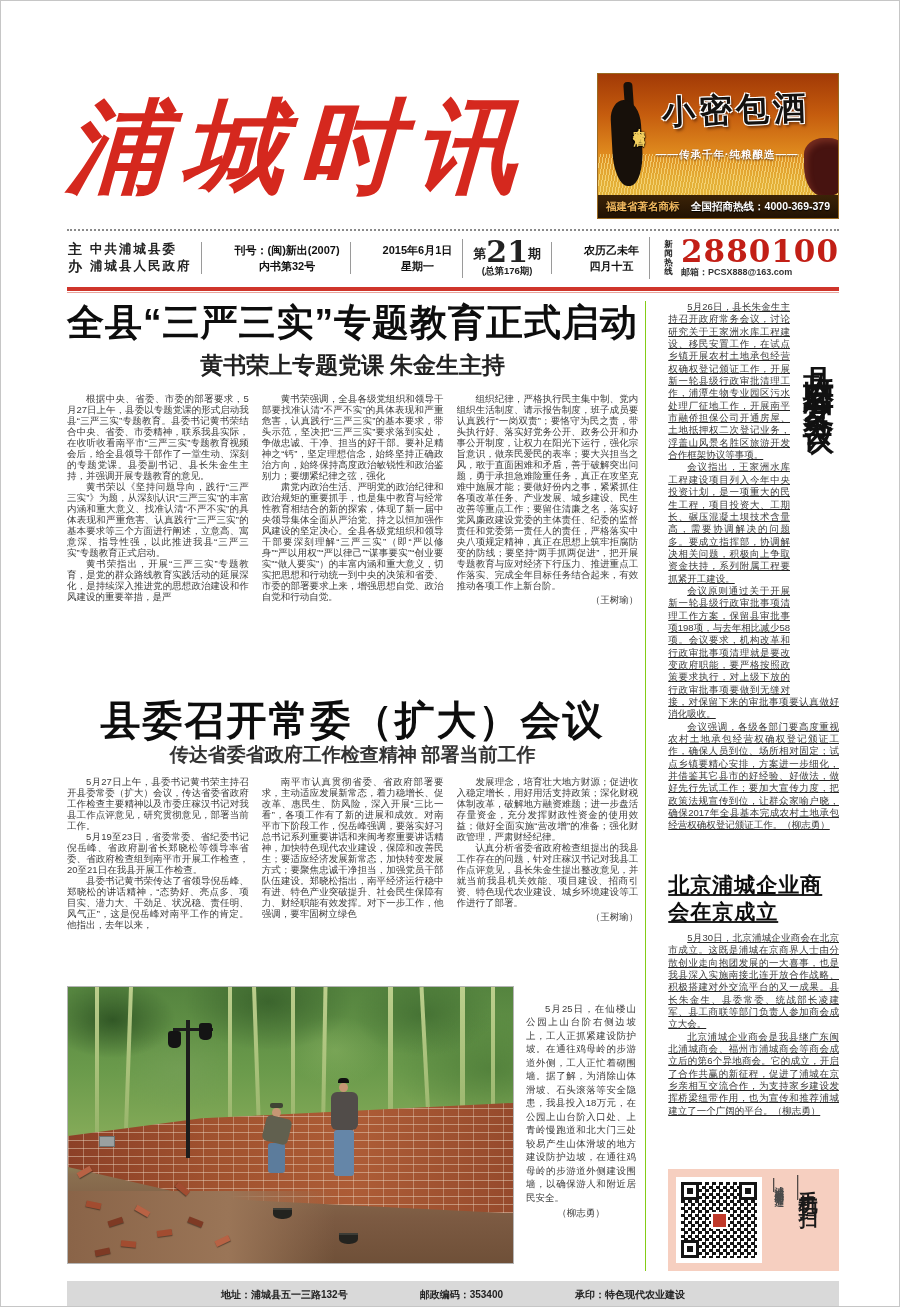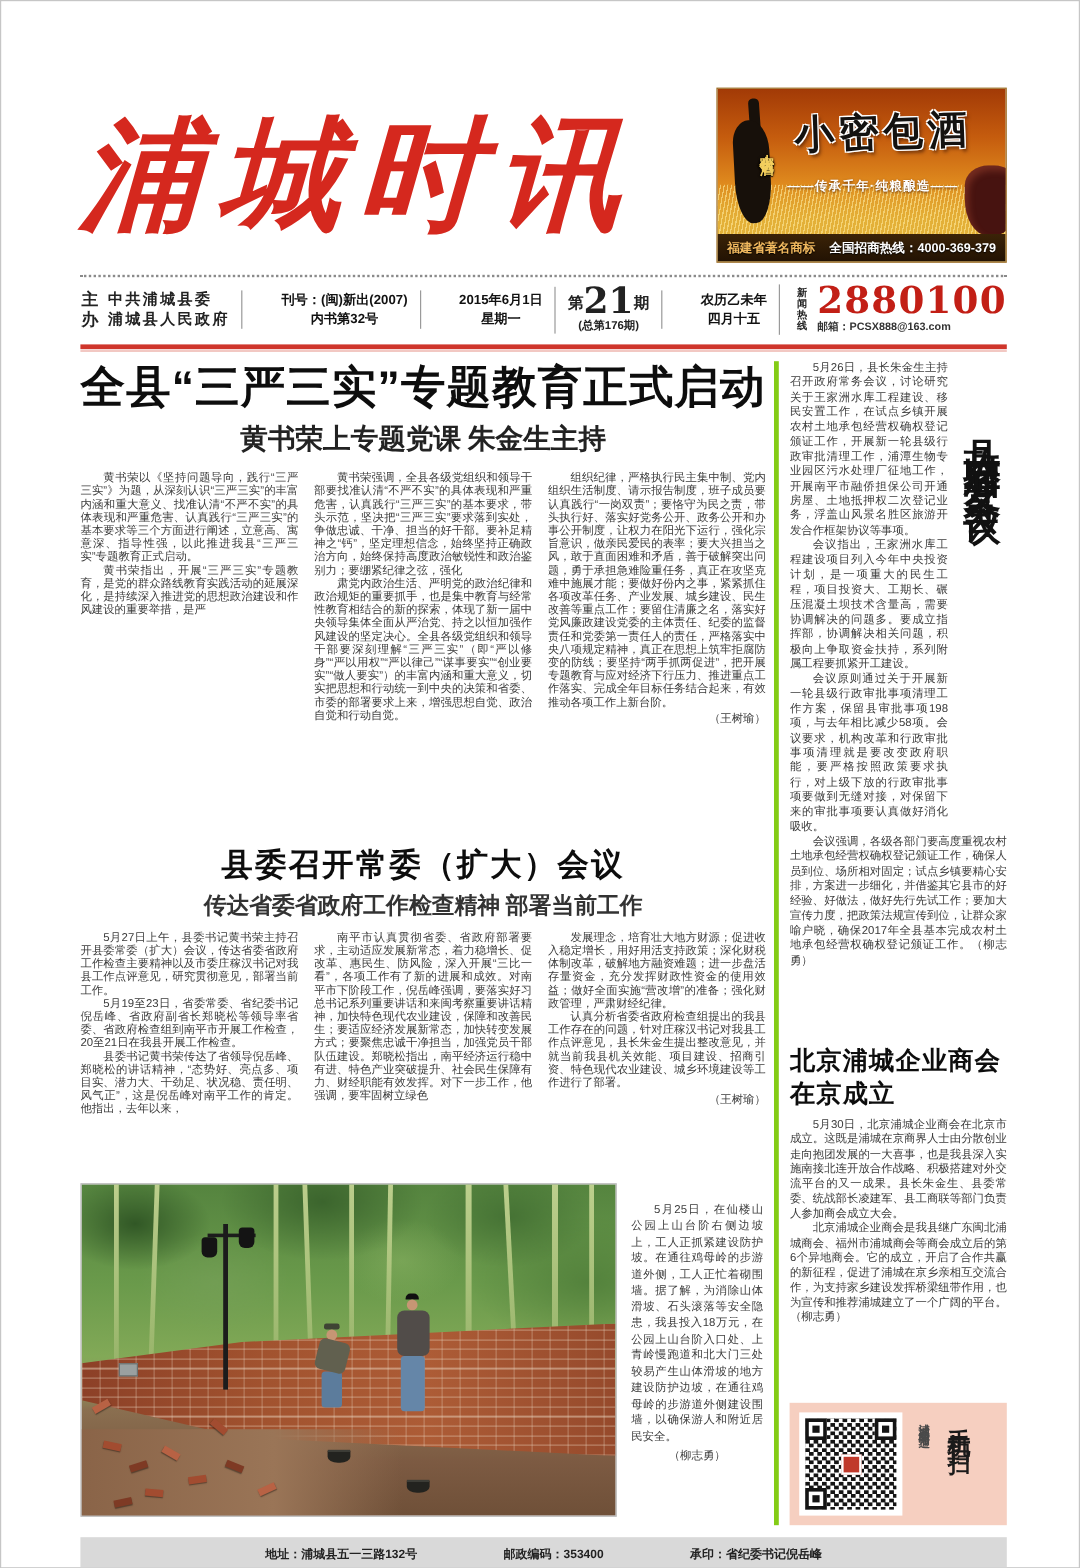--- a/index.html
+++ b/index.html
@@ -54,37 +54,37 @@
   .hotline-label { font-size:8.5px; font-weight:900; line-height:9px; }
   .hotline-right { text-align:left; }
   .hotline-num { font-family:"DejaVu Serif", serif; color:#c21f16; font-size:31px; font-weight:bold; line-height:28px; letter-spacing:1px; }
   .hotline-email { font-size:9px; font-weight:900; color:#333; margin-top:1px; }
   .rule-red { margin:3px 60px 0 66px; height:4px; background:#cf352b; }
   .rule-red2 { margin:1px 60px 0 66px; height:1px; background:#e9a49c; }
 
   
   .content { display:flex; margin:8px 60px 0 66px; }
   .main-col { width:572px; }
-  .right-col { width:194px; margin-left:7px; padding-left:9px; border-left:4px solid #84cc16; }
+  .right-col { width:194px; margin-left:7px; padding-left:22px; border-left:1px solid #84cc16;text-decoration:underline; }
 
   
   .body-text { font-size:9.5px; line-height:1.16; text-align:justify; color:#3b3b3b; }
   .body-text p { text-indent:2em; }
   .byline { text-align:right; font-size:9.5px; color:#3b3b3b; margin-top:3px; }
 
   
   .lead-headline { font-size:37px; font-weight:900; text-align:center; letter-spacing:1px; color:#0d0d0d; line-height:44px; }
   .lead-subtitle { font-family:"Liberation Serif", serif; font-size:23px; font-weight:600; text-align:center; color:#222; margin-top:5px; }
   .cols3 { display:flex; gap:13px; margin-top:12px; }
   .cols3 > div { flex:1; overflow:hidden; }
   .a1-cols { height:300px; }
 
   
   .a2 { margin-top:9px; }
-  .a2-headline { font-size:26px; font-weight:900; text-align:center; letter-spacing:2px; color:#0d0d0d; line-height:36px; }
+  .a2-headline { font-size:40px; font-weight:900; text-align:center; letter-spacing:2px; color:#0d0d0d; line-height:36px; }
   .a2-subtitle { font-family:"Liberation Serif", serif; font-size:19px; font-weight:600; text-align:center; color:#333; margin-top:4px; }
   .a2-cols { height:198px; margin-top:8px; }
 
   
   .photo-block { display:flex; margin-top:12px; }
   .photo { position:relative; width:447px; height:278px; border:1px solid #b5b5b5; overflow:hidden;
         background:linear-gradient(180deg,#55843f 0%,#6a9a4b 30%,#82a957 52%,#8f9a5e 60%,#8a6f50 68%,#7c5a42 84%,#6f5038 100%); }
   .foliage { position:absolute; left:0; right:0; top:0; height:66%;
         background:
           radial-gradient(90px 55px at 10% 18%, rgba(38,74,30,.8) 0%, transparent 70%),
@@ -213,20 +213,21 @@
   <div class="rule-red2"></div>
 
   <div class="content">
     <div class="main-col">
 
       <article>
         <h1 class="lead-headline">全县“三严三实”专题教育正式启动</h1>
         <div class="lead-subtitle">黄书荣上专题党课  朱金生主持</div>
         <div class="cols3 a1-cols body-text">
           <div>
+            <p>根据中央、省委、市委的部署要求，5月27日上午，县委以专题党课的形式启动我县“三严三实”专题教育。县委书记黄书荣结合中央、省委、市委精神，联系我县实际，在收听收看南平市“三严三实”专题教育视频会后，给全县领导干部作了一堂生动、深刻的专题党课。县委副书记、县长朱金生主持，并强调开展专题教育的意见。</p>
             <p>黄书荣以《坚持问题导向，践行“三严三实”》为题，从深刻认识“三严三实”的丰富内涵和重大意义、找准认清“不严不实”的具体表现和严重危害、认真践行“三严三实”的基本要求等三个方面进行阐述，立意高、寓意深、指导性强，以此推进我县“三严三实”专题教育正式启动。</p>
             <p>黄书荣指出，开展“三严三实”专题教育，是党的群众路线教育实践活动的延展深化，是持续深入推进党的思想政治建设和作风建设的重要举措，是严</p>
           </div>
           <div>
             <p>黄书荣强调，全县各级党组织和领导干部要找准认清“不严不实”的具体表现和严重危害，认真践行“三严三实”的基本要求，带头示范，坚决把“三严三实”要求落到实处，争做忠诚、干净、担当的好干部。要补足精神之“钙”，坚定理想信念，始终坚持正确政治方向，始终保持高度政治敏锐性和政治鉴别力；要绷紧纪律之弦，强化</p>
             <p>肃党内政治生活、严明党的政治纪律和政治规矩的重要抓手，也是集中教育与经常性教育相结合的新的探索，体现了新一届中央领导集体全面从严治党、持之以恒加强作风建设的坚定决心。全县各级党组织和领导干部要深刻理解“三严三实”（即“严以修身”“严以用权”“严以律己”“谋事要实”“创业要实”“做人要实”）的丰富内涵和重大意义，切实把思想和行动统一到中央的决策和省委、市委的部署要求上来，增强思想自觉、政治自觉和行动自觉。</p>
           </div>
           <div>
             <p>组织纪律，严格执行民主集中制、党内组织生活制度、请示报告制度，班子成员要认真践行“一岗双责”；要恪守为民之责，带头执行好、落实好党务公开、政务公开和办事公开制度，让权力在阳光下运行，强化宗旨意识，做亲民爱民的表率；要大兴担当之风，敢于直面困难和矛盾，善于破解突出问题，勇于承担急难险重任务，真正在攻坚克难中施展才能；要做好份内之事，紧紧抓住各项改革任务、产业发展、城乡建设、民生改善等重点工作；要留住清廉之名，落实好党风廉政建设党委的主体责任、纪委的监督责任和党委第一责任人的责任，严格落实中央八项规定精神，真正在思想上筑牢拒腐防变的防线；要坚持“两手抓两促进”，把开展专题教育与应对经济下行压力、推进重点工作落实、完成全年目标任务结合起来，有效推动各项工作上新台阶。</p>
             <div class="byline">（王树瑜）</div>
@@ -338,16 +339,16 @@
         </div>
         <div class="qr-sub">浦城新闻早知道</div>
         <div class="qr-title">手机扫一扫</div>
       </div>
     </div>
   </div>
 
   <footer class="page-footer">
     <span>地址：浦城县五一三路132号</span>
     <span>邮政编码：353400</span>
-    <span>承印：省纪委书记倪岳峰</span>
+    <span>承印：特色现代农业建设</span>
   </footer>
 
 </div>
 
 </body></html>

